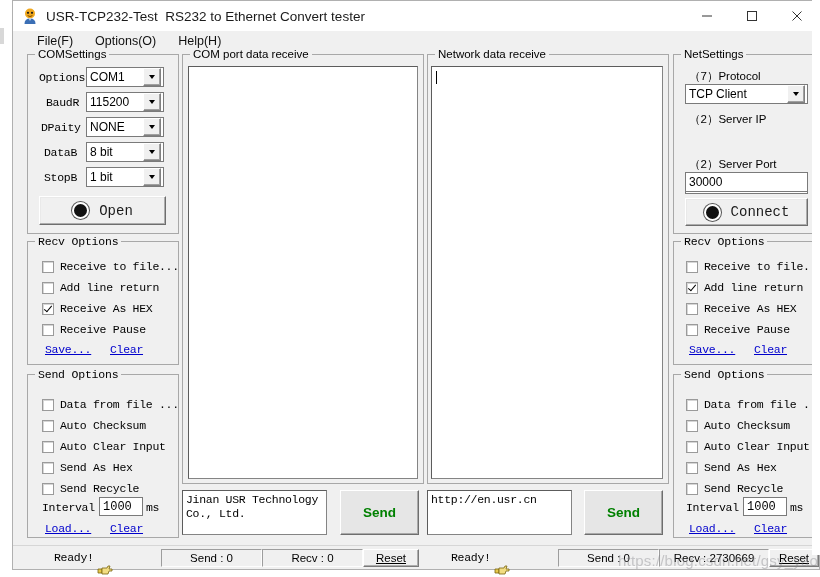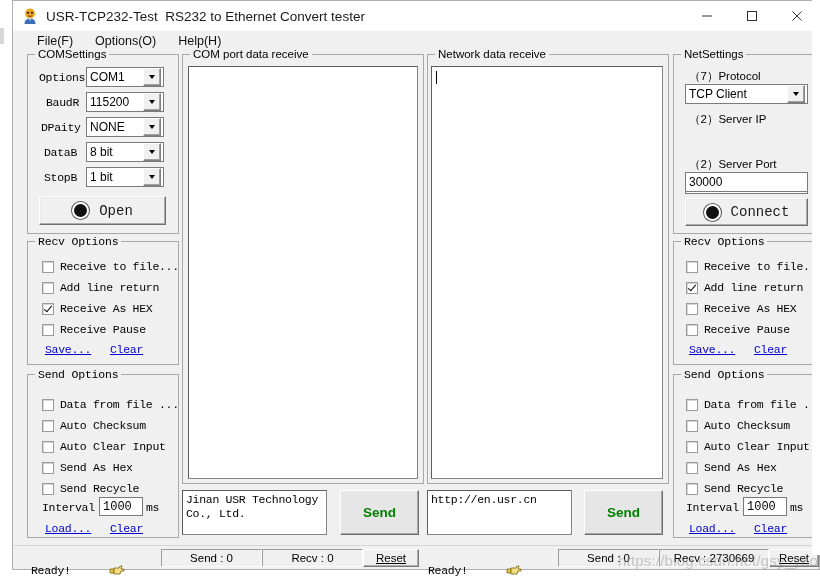--- a/index.html
+++ b/index.html
@@ -342,25 +342,25 @@
     justify-content: center;
     font-family: "Liberation Sans", sans-serif;
     font-size: 11.5px;
     white-space: pre;
     color: #000;
   }
   .st-ready {
     position: absolute;
     display: flex;
     align-items: center;
+    gap: 7px;
     font-family: "Liberation Mono", monospace;
     font-size: 11.5px;
     letter-spacing: -0.3px;
     white-space: pre;
-    flex-direction: column;
   }
   .hand-icon {
     width: 16px; height: 14px;
     position: relative;
     flex: 0 0 auto;
   }
   .st-reset {
     position: absolute;
     height: 18px;
     background: #f0f0f0;

